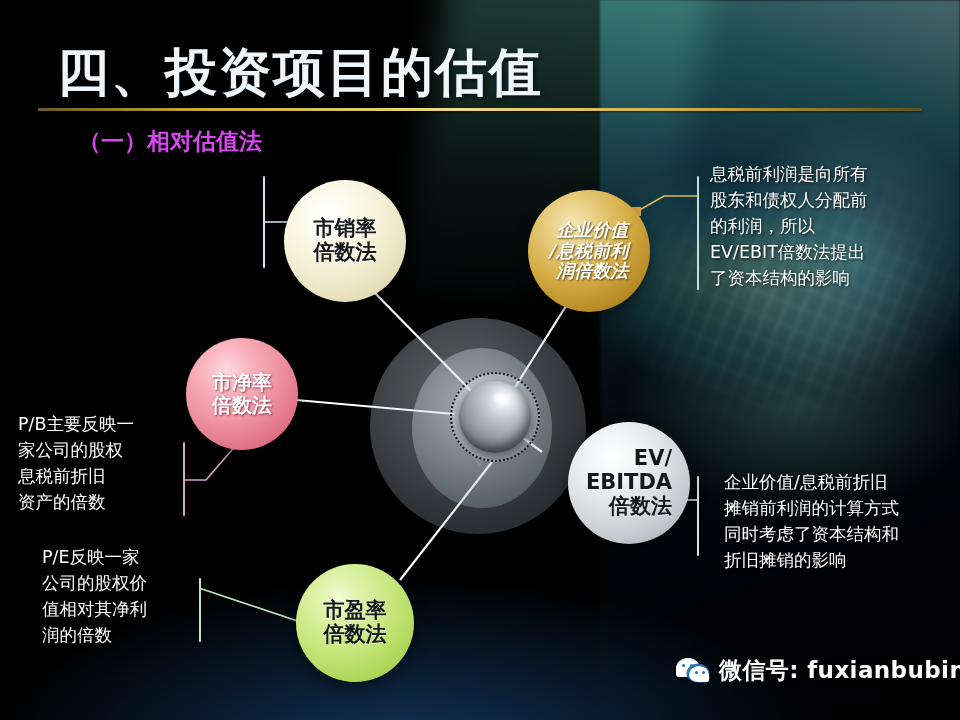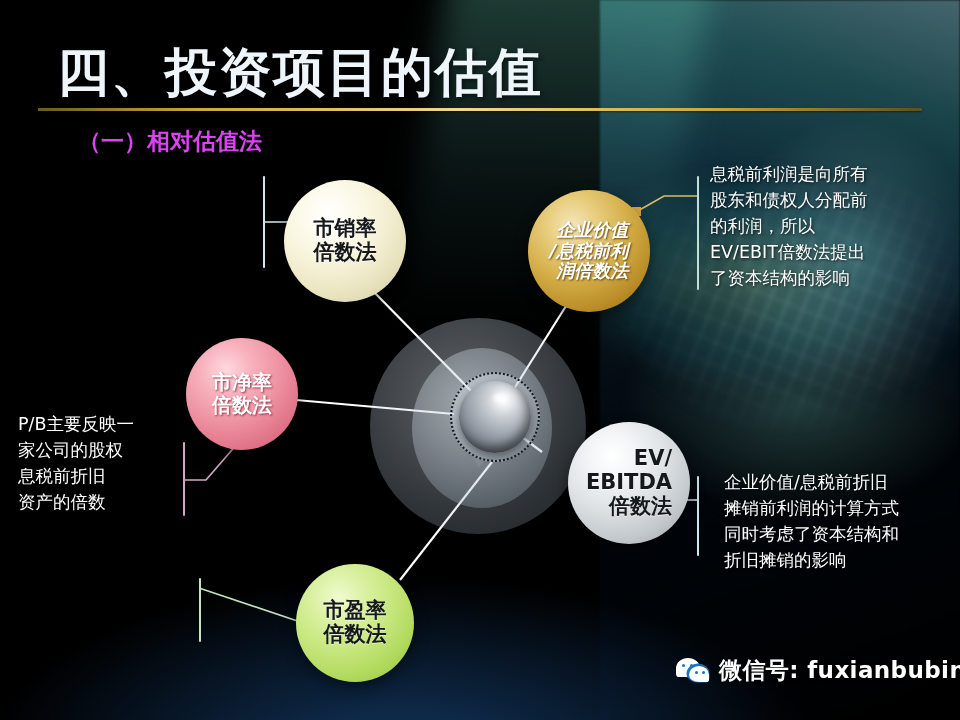--- a/index.html
+++ b/index.html
@@ -250,20 +250,24 @@
 
   <div class="orb orb-pe">
     <span>市盈率
 倍数法</span>
   </div>
 
   <div class="note note-pb">P/B主要反映一
 家公司的股权
 息税前折旧
 资产的倍数</div>
+  <div class="note note-pe">P/E反映一家
+公司的股权价
+值相对其净利
+润的倍数</div>
   <div class="note note-ebit">息税前利润是向所有
 股东和债权人分配前
 的利润，所以
 EV/EBIT倍数法提出
 了资本结构的影响</div>
   <div class="note note-ebitda">企业价值/息税前折旧
 摊销前利润的计算方式
 同时考虑了资本结构和
 折旧摊销的影响</div>
 

